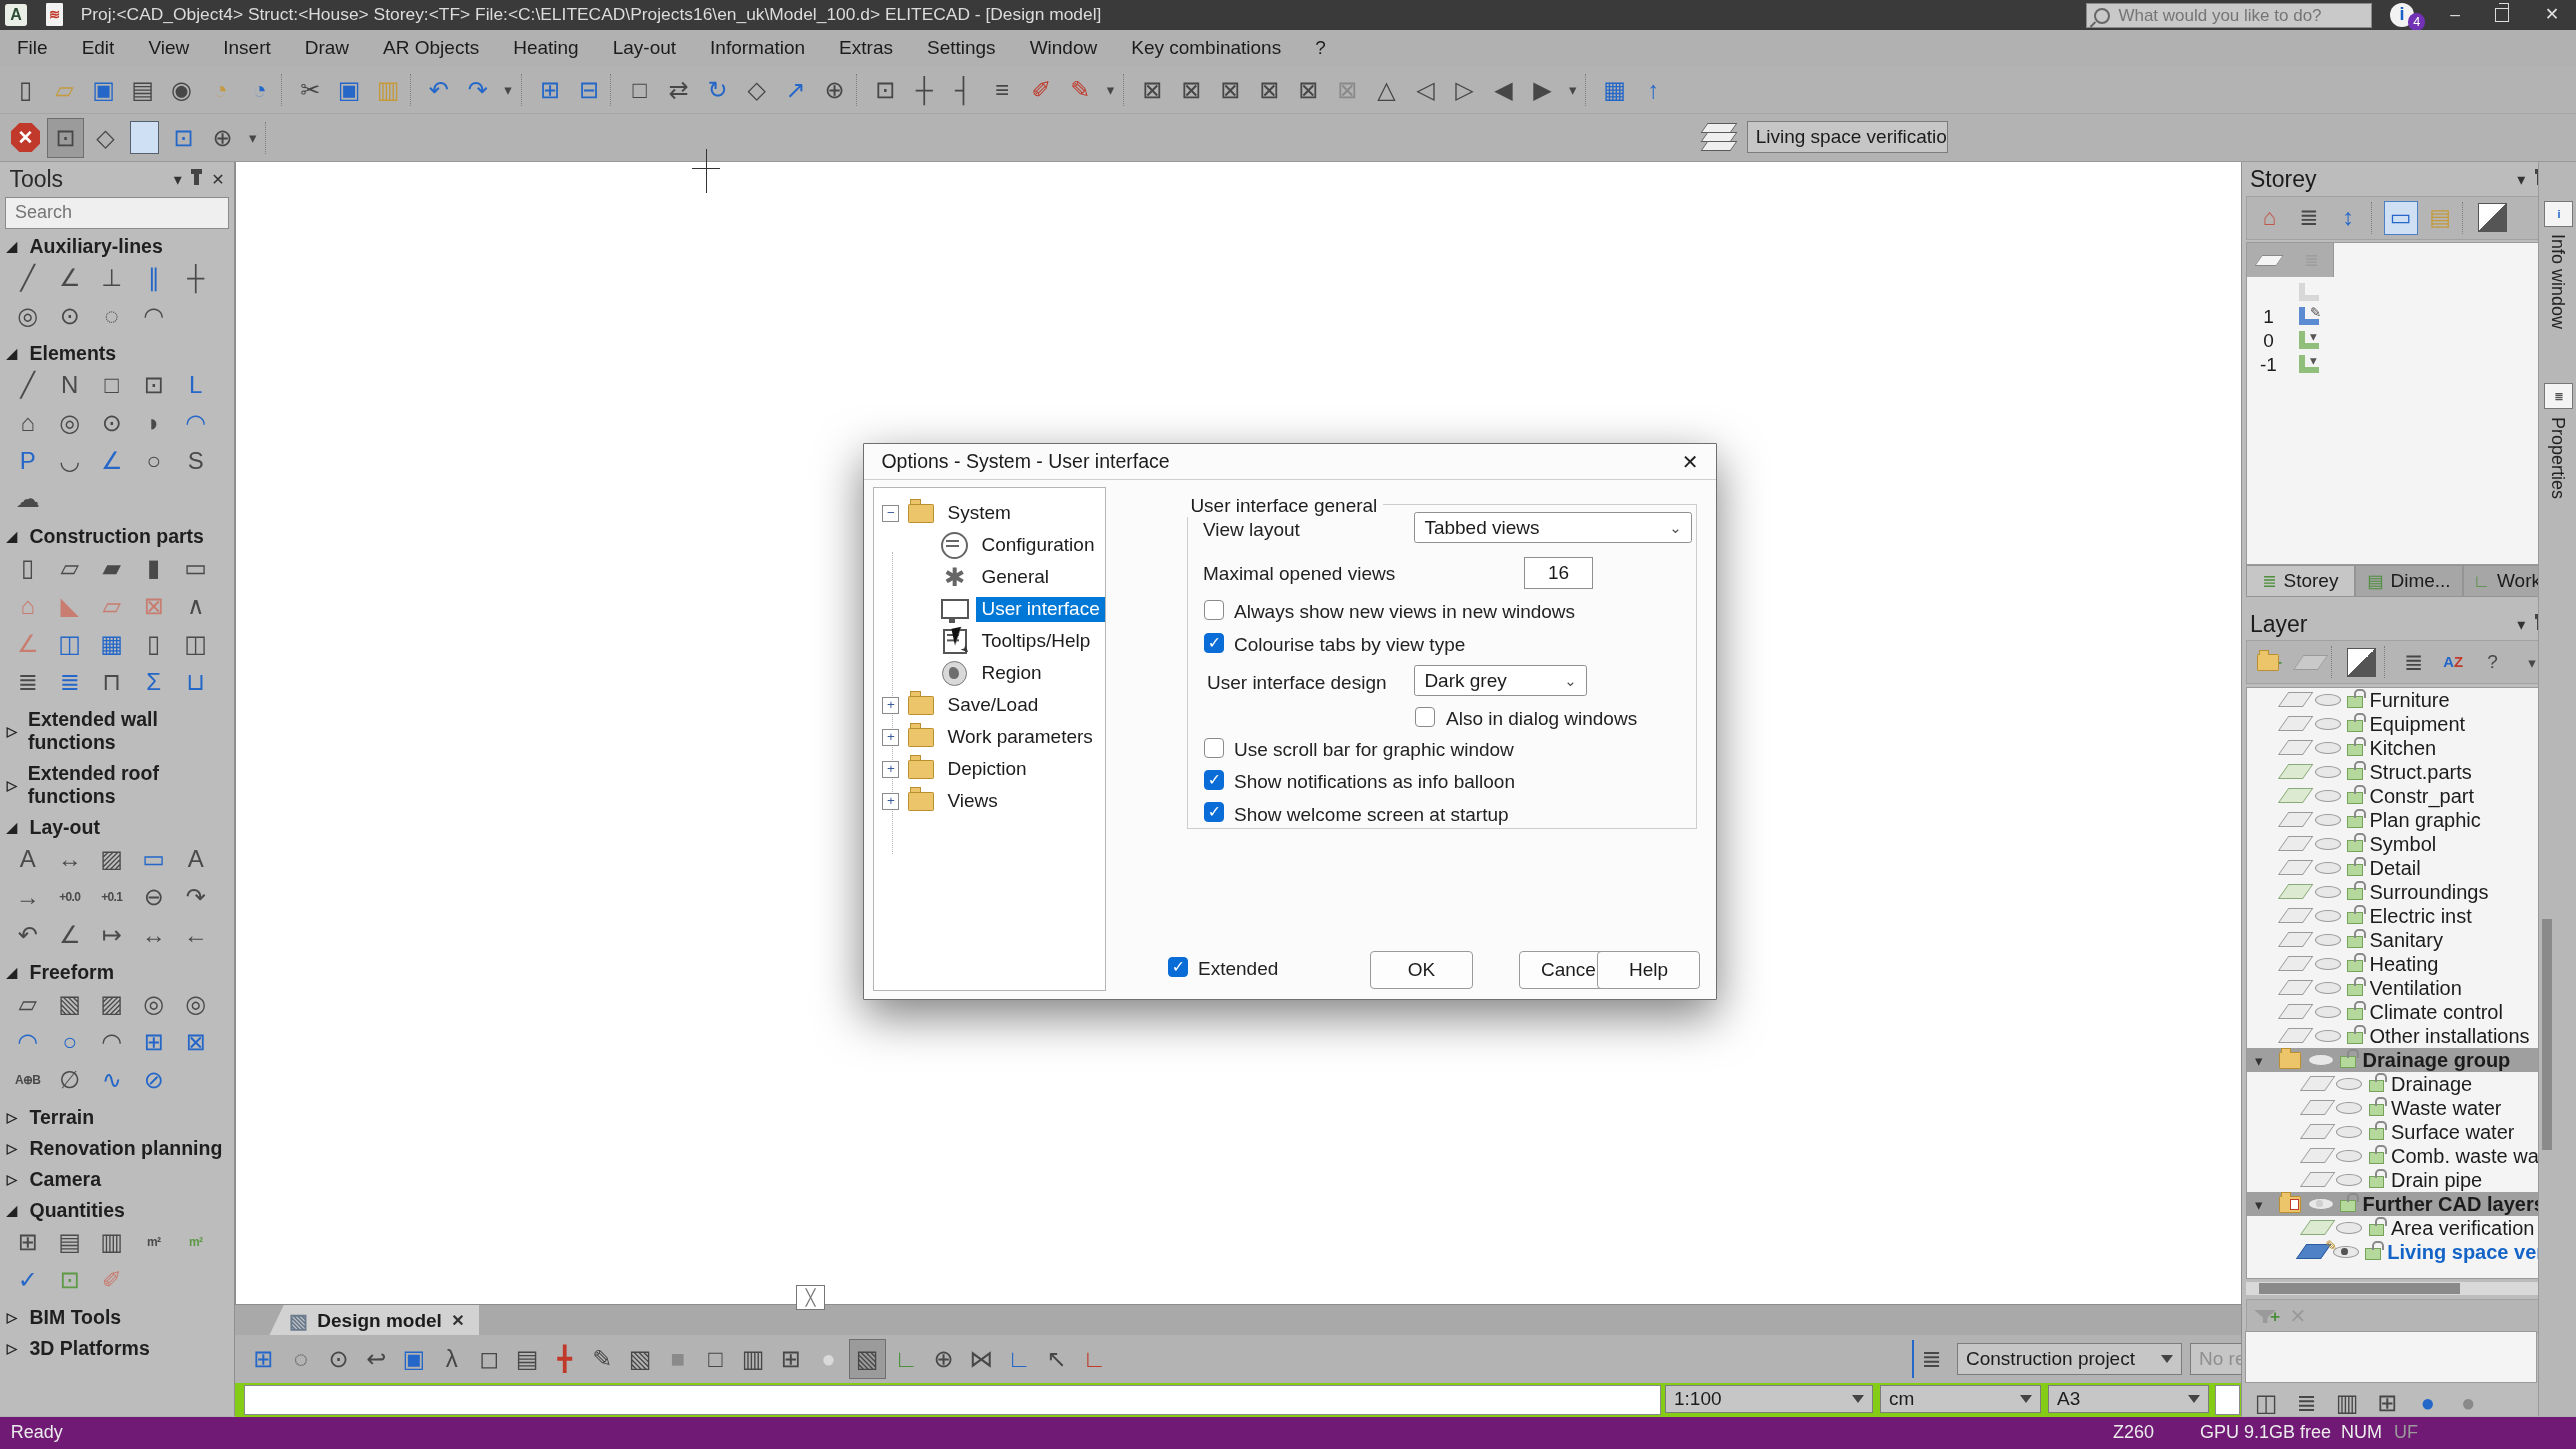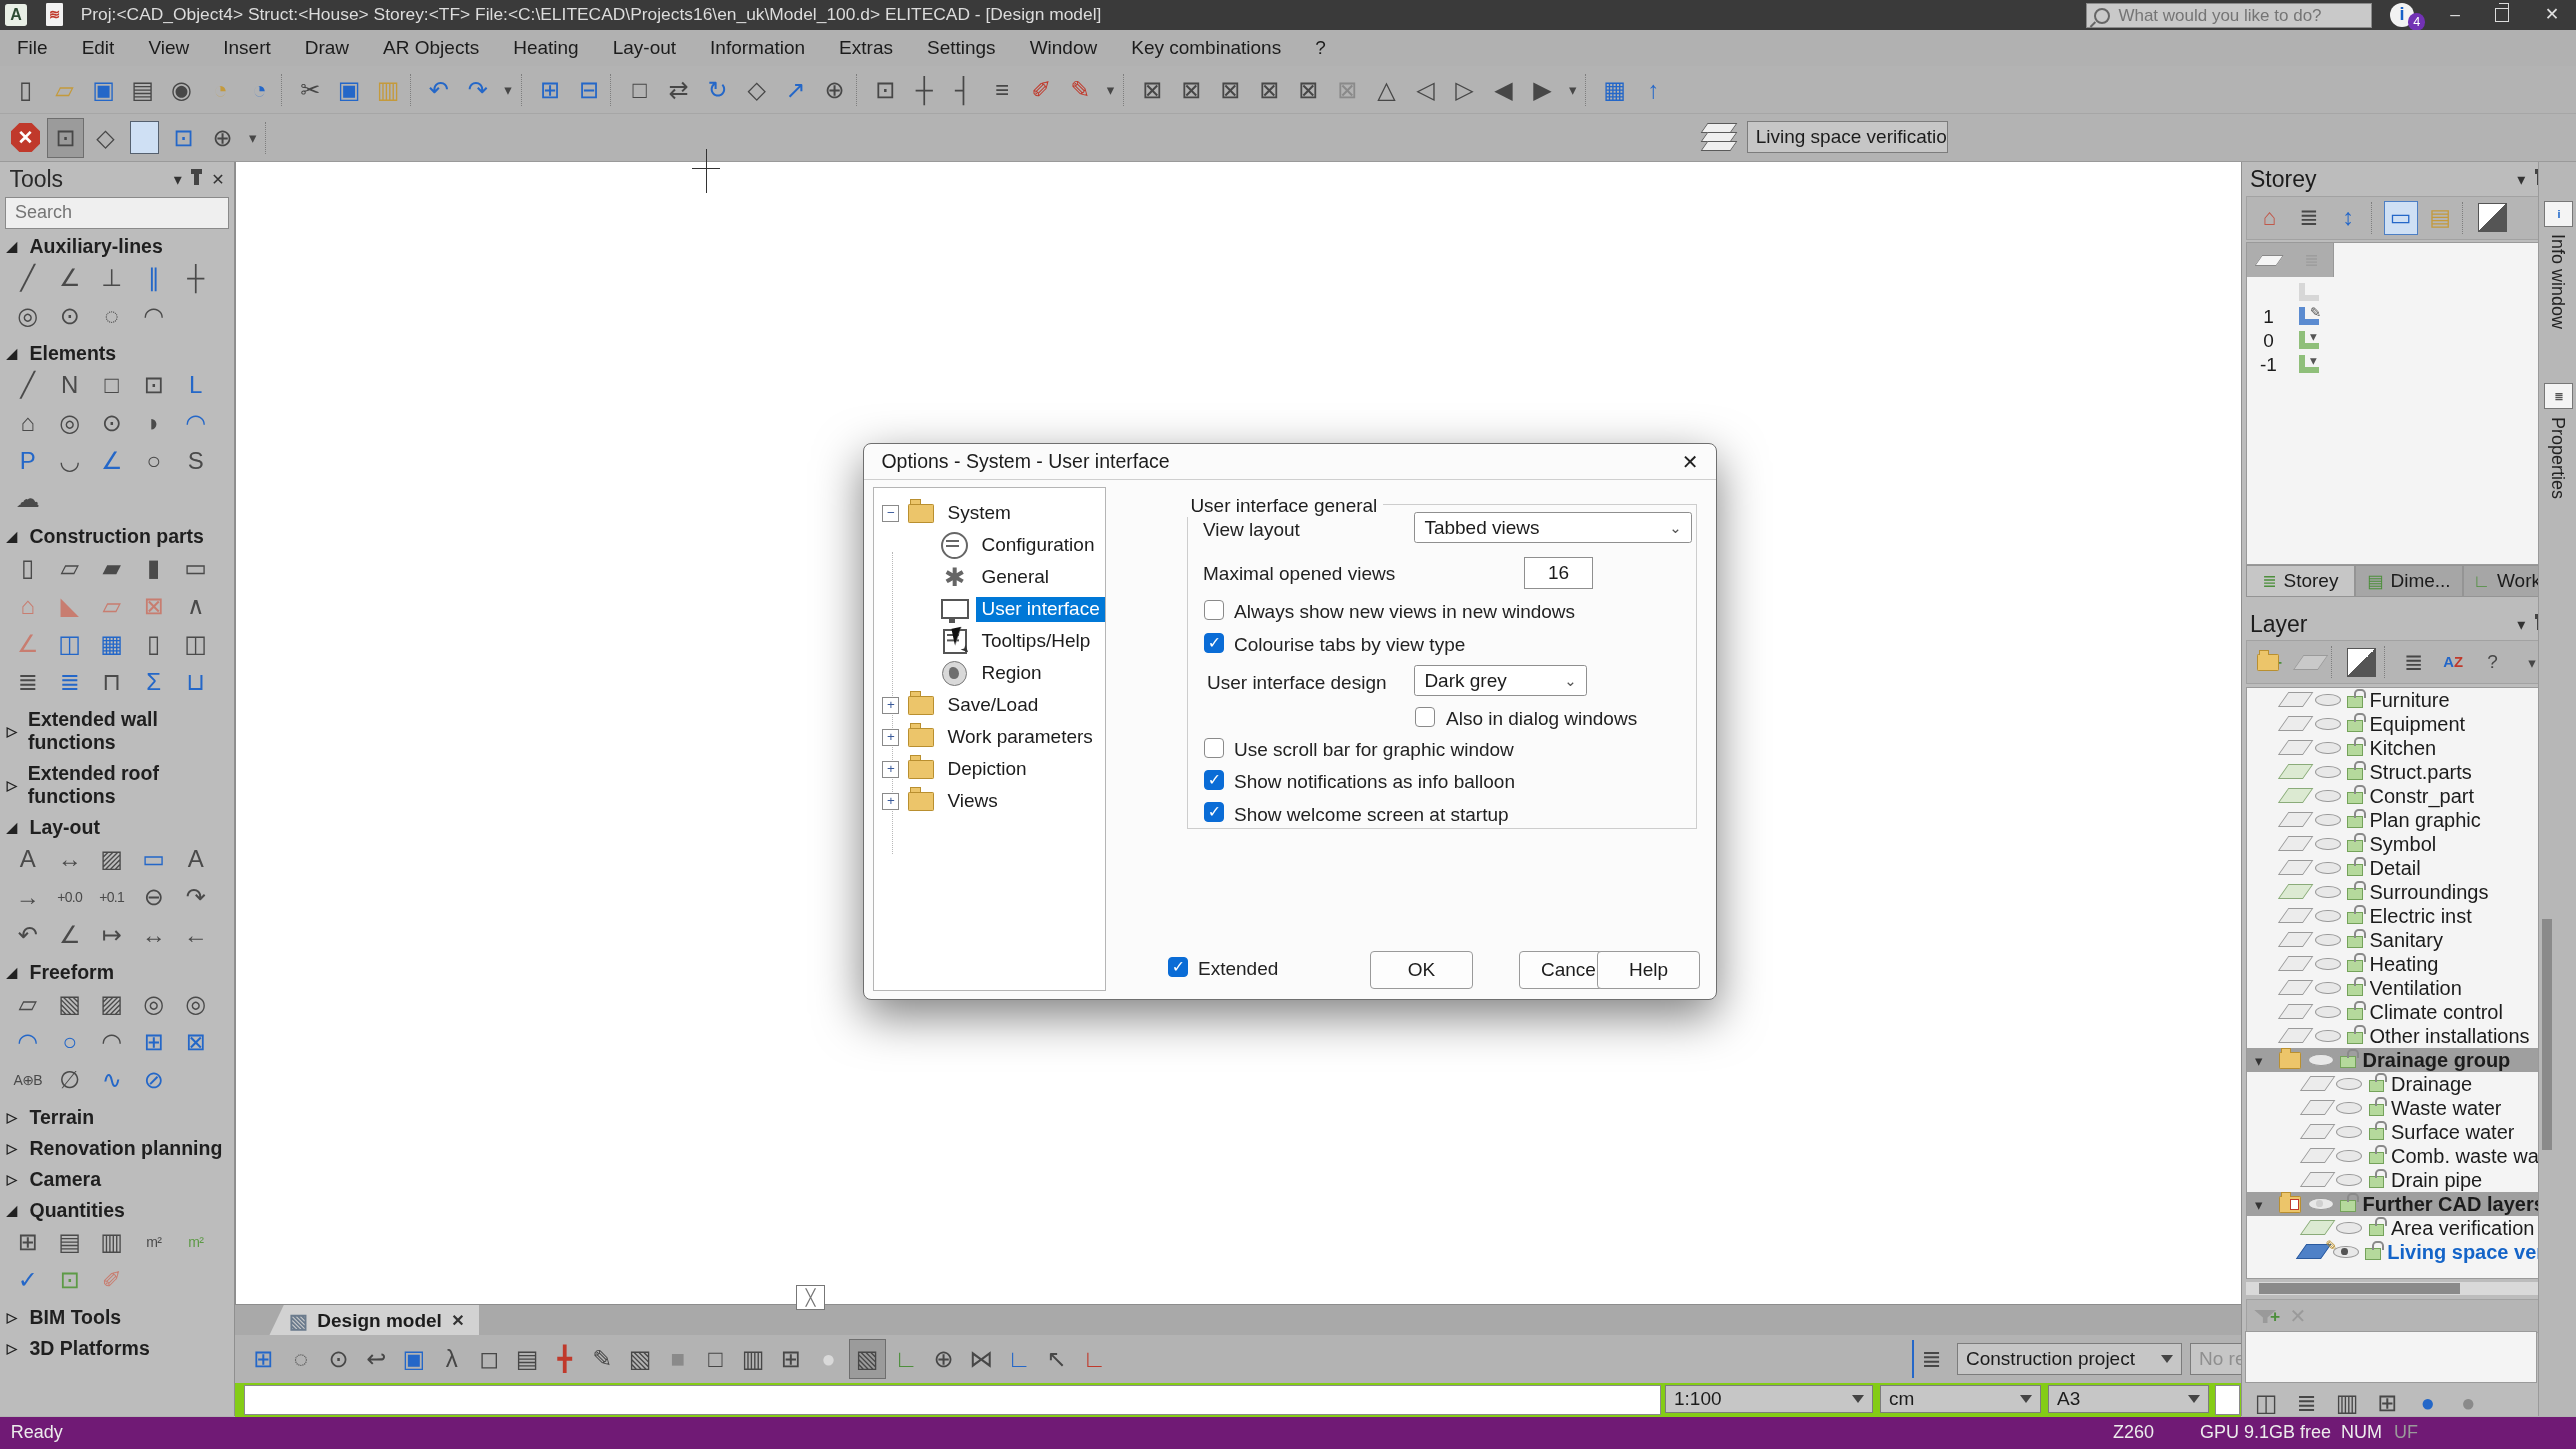--- a/index.html
+++ b/index.html
@@ -58,21 +58,21 @@
   .ptools-ic{margin-left:auto;display:flex;gap:12px;align-items:center;color:#333;font-size:16px;}
   .pin{width:5.4px;height:10.7px;background:#444;position:relative;display:inline-block;}
   .pin::before{content:"";position:absolute;left:-2.7px;top:-4.7px;width:10.7px;height:4.7px;background:#444;}
   .tsearch{margin:0 5.4px;height:29.5px;background:#efefef;border:0.7px solid #8a8a8a;display:flex;align-items:center;padding:0 6.7px;}
   .tsearch input{flex:1;border:none;background:transparent;outline:none;font-size:18px;color:#777;font-family:"Liberation Sans",sans-serif;}
   .tsec-h{display:flex;align-items:center;gap:8px;padding:6.7px 6.7px 1.3px 6.7px;font-size:19.5px;font-weight:bold;color:#1f1f1f;}
   .tsec-arrow{font-size:13.4px;color:#222;width:14.8px;}
   .trow{display:flex;padding-left:6.7px;}
   .gicon{width:42px;height:38px;display:flex;align-items:center;justify-content:center;font-size:24px;color:#4a4a4a;}
   .gicon.blue{color:#2467c8;} .gicon.red{color:#c87d70;} .gicon.green{color:#5d9a46;}
-  .gicon.txt{font-size:14px;font-weight:normal;letter-spacing:-0.7px;text-align:right;}
+  .gicon.txt{font-size:12px;font-weight:bold;letter-spacing:-0.7px;text-align:right;}
   
   .canvas{left:235px;top:162px;width:2006px;height:1142px;background:#ffffff;border-left:0.7px solid #8d8d8d;box-sizing:border-box;}
   .cross-v{left:706px;top:149px;width:1.3px;height:44px;background:#333;}
   .cross-h{left:692px;top:168px;width:28px;height:1.3px;background:#333;}
   .sheetmark{left:796px;top:1285px;width:27px;height:23px;background:#fff;border:1.3px solid #777;color:#777;
              display:flex;align-items:center;justify-content:center;font-size:16px;z-index:5;}
   
   .tabstrip{left:235px;top:1304px;width:2006px;height:31px;background:#a9a9a9;border-top:0.7px solid #8d8d8d;box-sizing:border-box;}
   .dtab{position:absolute;left:34px;top:0;height:31px;background:#d2d2d2;display:flex;align-items:center;gap:9.4px;
         padding:0 14.8px 0 20px;clip-path:polygon(14.8px 0,100% 0,100% 100%,0 100%);font-size:19px;font-weight:bold;}
@@ -133,21 +133,21 @@
   .lk{width:13.4px;height:10px;background:#b5d99c;border:1.3px solid #74a25a;position:relative;flex:0 0 auto;margin-top:4px;}
   .lk::before{content:"";position:absolute;left:5.4px;top:-8px;width:8px;height:6.7px;border:2px solid #8a8a8a;border-bottom:none;border-radius:4.7px 4.7px 0 0;}
   .scrollv{position:absolute;background:#8a8a8a;}
   .scrollh{position:absolute;background:#8a8a8a;}
   
   .vstrip{left:2538px;top:162px;width:38px;height:1254px;background:#b7b7b7;border-left:0.7px solid #9a9a9a;box-sizing:border-box;}
   .vtab{writing-mode:vertical-rl;font-size:18px;color:#222;position:absolute;left:8px;}
   .vicon{position:absolute;left:5.4px;width:27px;height:24px;background:#f4f4f4;border:0.7px solid #777;
          display:flex;align-items:center;justify-content:center;font-weight:bold;}
   
-  .dialog{left:863px;top:443px;width:852px;height:555px;background:#fbfbfb;border:0.7px solid #6f6f6f;border-radius:8px;
+  .dialog{left:863px;top:443px;width:852px;height:555px;background:#fbfbfb;border:0.7px solid #6f6f6f;border-radius:1px;
           box-shadow:0 16px 47px rgba(0,0,0,.5);z-index:10;}
   .dlg-title{height:35px;display:flex;align-items:center;padding:0 17.4px;font-size:19.5px;border-bottom:0.7px solid #cfcfcf;}
   .dlg-x{margin-left:auto;font-size:20px;color:#222;}
   .dlg-tree{position:absolute;left:9.4px;top:43px;width:231px;height:502px;background:#ffffff;border:0.7px solid #b5b5b5;overflow:hidden;}
   .tree-line{position:absolute;left:17.4px;top:64px;width:0;height:302px;border-left:1.3px dotted #b8b8b8;}
   .titem{display:flex;align-items:center;height:32px;gap:6.7px;position:relative;font-size:19px;white-space:nowrap;}
   .titem.lvl0{padding-left:8px;} .titem.lvl1{padding-left:42px;}
   .exp{width:14.8px;height:14.8px;border:0.7px solid #8a8a8a;background:#fff;color:#3a5a9a;font-size:13.4px;line-height:13.4px;
        text-align:center;flex:0 0 auto;}
   .exp:empty{visibility:hidden;}

